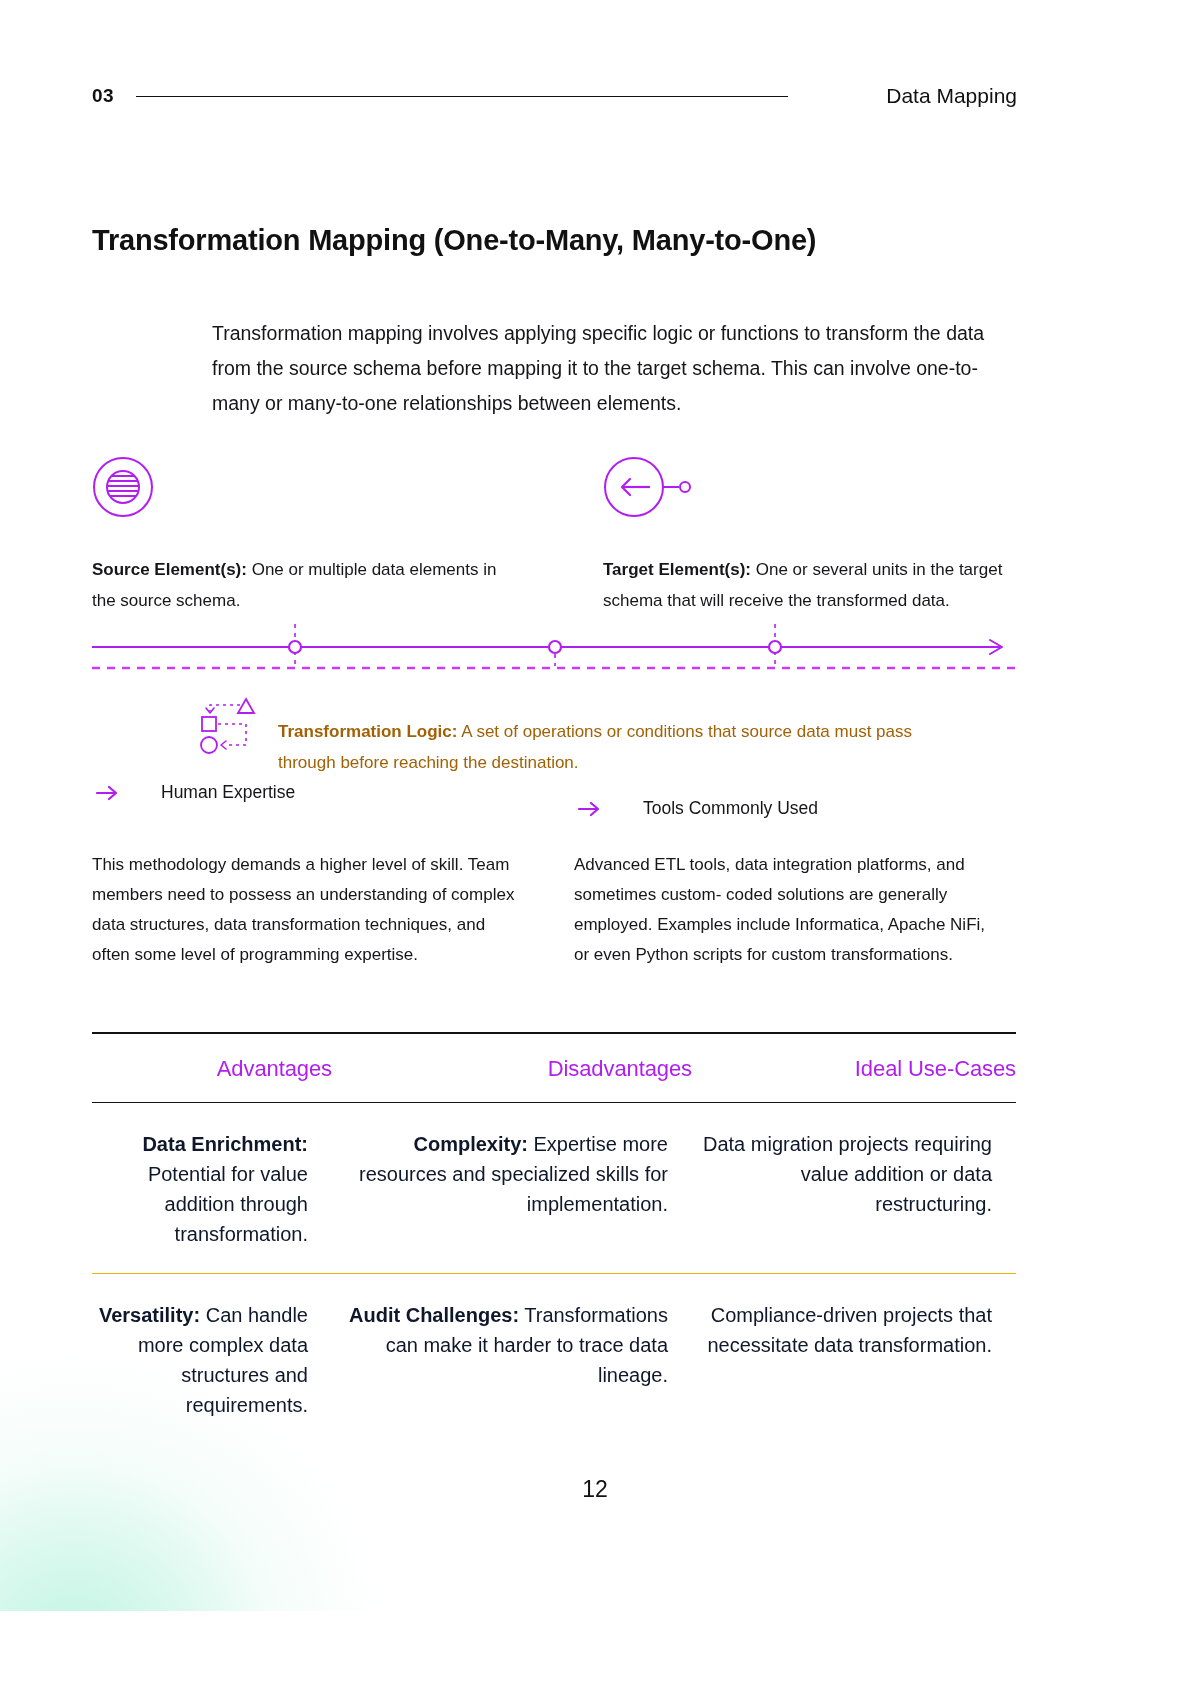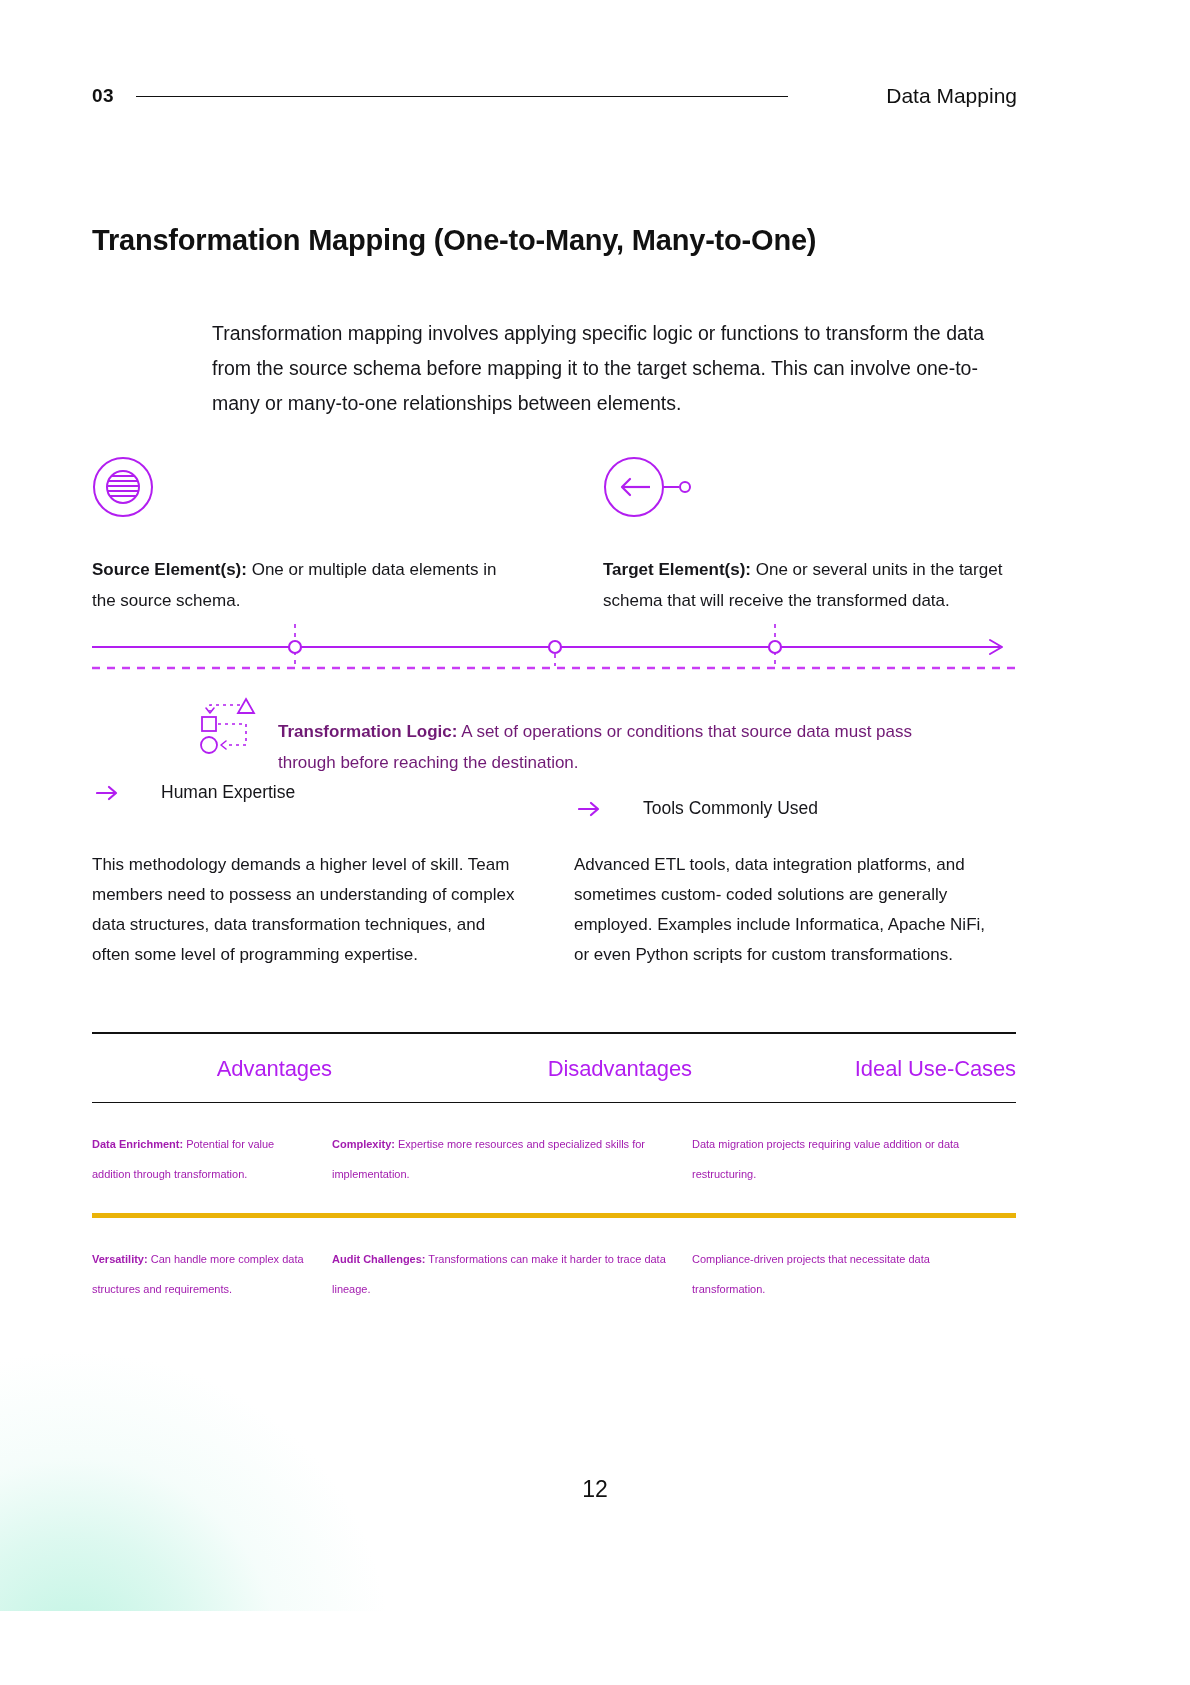--- a/index.html
+++ b/index.html
@@ -140,21 +140,21 @@
     left: 196px;
     top: 696px;
   }
   .tlogic-text {
     position: absolute;
     left: 278px;
     top: 700px;
     width: 640px;
     font-size: 17px;
     line-height: 30.5px;
-    color: #701a75;
+    color: #a16207;
   }
 
   
   .col-head {
     position: absolute;
     display: flex;
     align-items: center;
     gap: 43px;
   }
   .col-head.left  { left: 96px;  top: 782px; }
@@ -203,27 +203,28 @@
     text-align: right;
   }
   .c1 { width: 240px; flex: 0 0 240px; }
   .c2 { width: 360px; flex: 0 0 360px; }
   .c3 { flex: 1 1 auto; }
 
   .tbl-row {
     display: flex;
     padding: 26px 0 24px 0;
   }
-  .tbl-row + .tbl-row { border-top: 5px solid #eab308; }
+  .tbl-row + .tbl-row { border-top: 1px solid #eab308; }
   .tbl-cell {
-    font-size: 11px;
+    font-size: 20px;
     line-height: 30px;
-    color: #a21caf;
+    color: #0f172a;
     padding-right: 24px;
     box-sizing: border-box;
+    text-align: right;
   }
   .tbl-cell .lead { font-weight: 700; }
 
   
   .page-number {
     position: absolute;
     left: 0;
     right: 0;
     top: 1476px;
     text-align: center;

